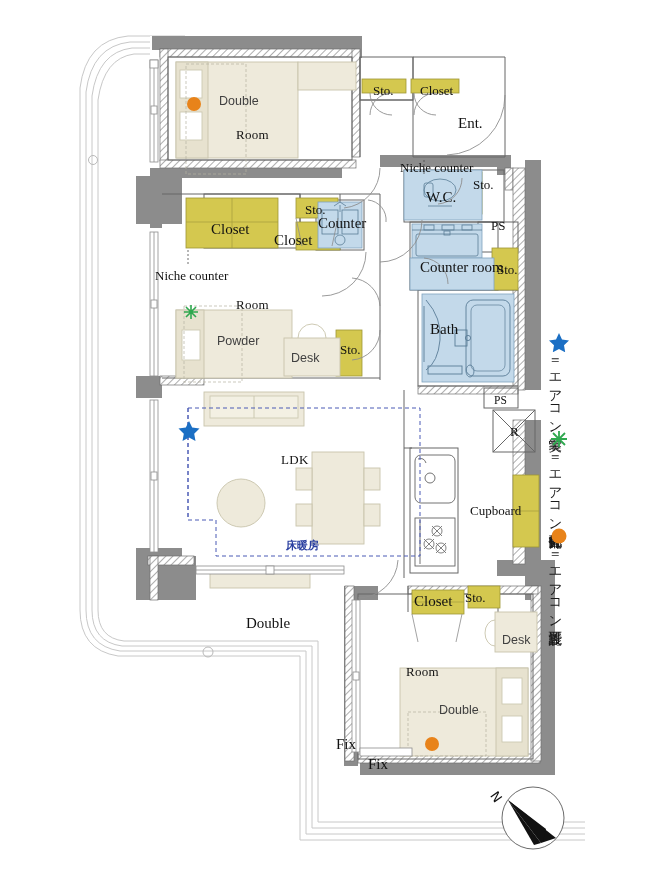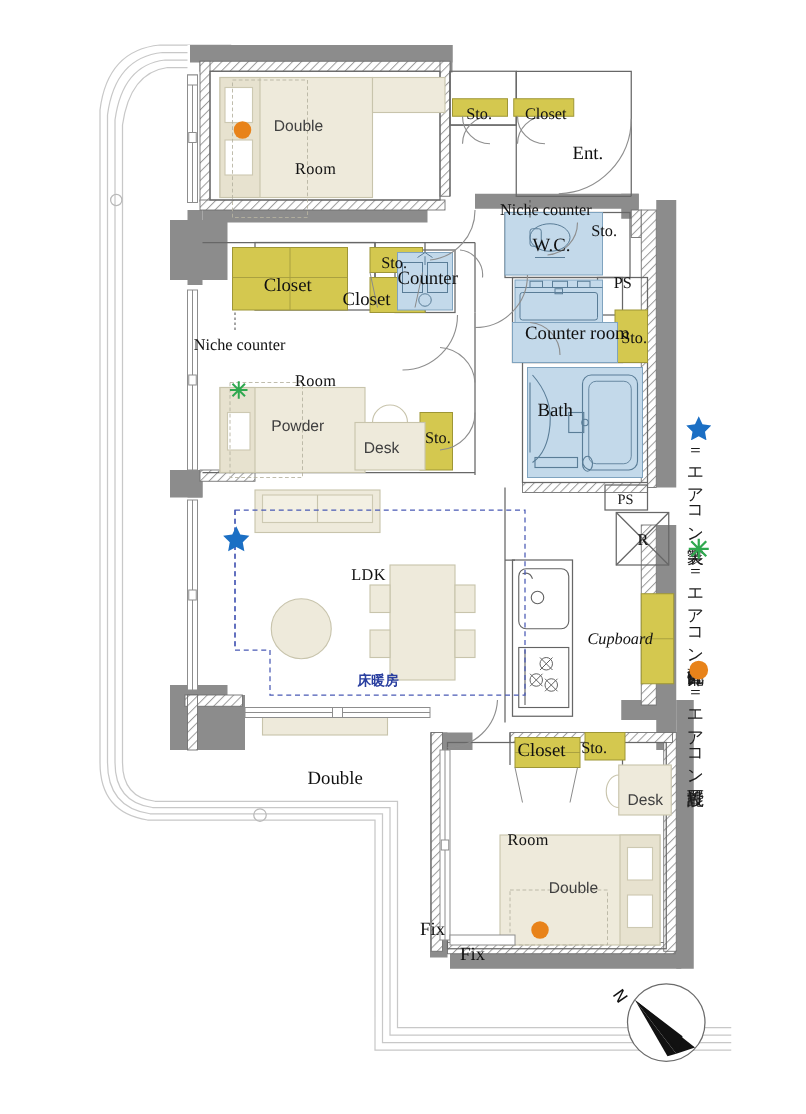--- a/index.html
+++ b/index.html
@@ -335,21 +335,21 @@
 <div class="lbl lbl-mid two-line" style="left:420px;top:260px;width:64px;">Counter room</div>
 <div class="lbl lbl-mid" style="left:430px;top:322px;text-align:center;">Bath</div>
 
 <div class="lbl lbl-sm" style="left:373px;top:84px;">Sto.</div>
 <div class="lbl lbl-sm" style="left:420px;top:84px;">Closet</div>
 <div class="lbl lbl-sm" style="left:473px;top:178px;">Sto.</div>
 <div class="lbl lbl-sm" style="left:491px;top:219px;">PS</div>
 <div class="lbl lbl-sm" style="left:497px;top:263px;">Sto.</div>
 <div class="lbl lbl-xs" style="left:494px;top:395px;">PS</div>
 <div class="lbl lbl-sm" style="left:510px;top:425px;">R</div>
-<div class="lbl lbl-sm" style="left:470px;top:504px;font-style:italic;">Cupboard</div>
+<div class="lbl lbl-sm" style="left:470px;top:504px;">Cupboard</div>
 <div class="lbl lbl-mid" style="left:211px;top:222px;">Closet</div>
 <div class="lbl lbl-sm" style="left:305px;top:203px;">Sto.</div>
 <div class="lbl lbl-mid" style="left:274px;top:233px;">Closet</div>
 <div class="lbl lbl-mid" style="left:318px;top:216px;">Counter</div>
 <div class="lbl lbl-sm" style="left:340px;top:343px;">Sto.</div>
 <div class="lbl lbl-sm two-line" style="left:155px;top:269px;width:58px;">Niche counter</div>
 <div class="lbl lbl-sm two-line" style="left:400px;top:161px;width:56px;">Niche counter</div>
 <div class="lbl lbl-mid" style="left:414px;top:594px;">Closet</div>
 <div class="lbl lbl-sm" style="left:465px;top:591px;">Sto.</div>
 <div class="lbl lbl-mid" style="left:336px;top:737px;">Fix</div>

